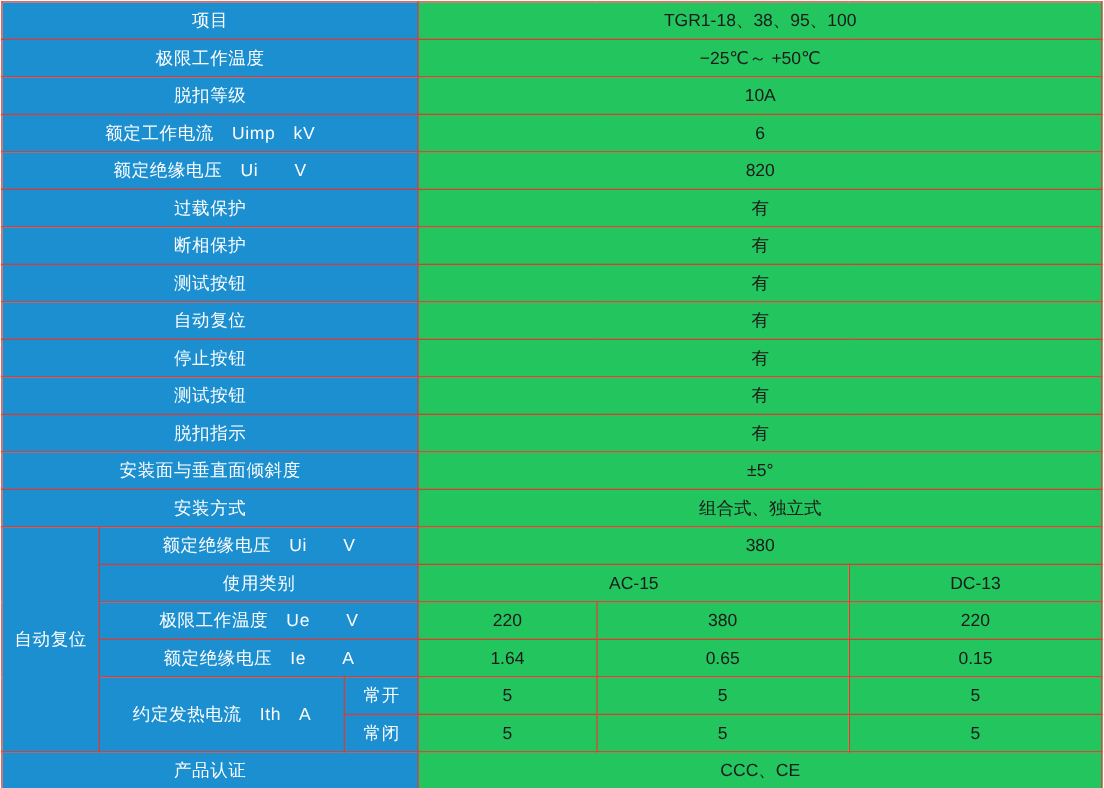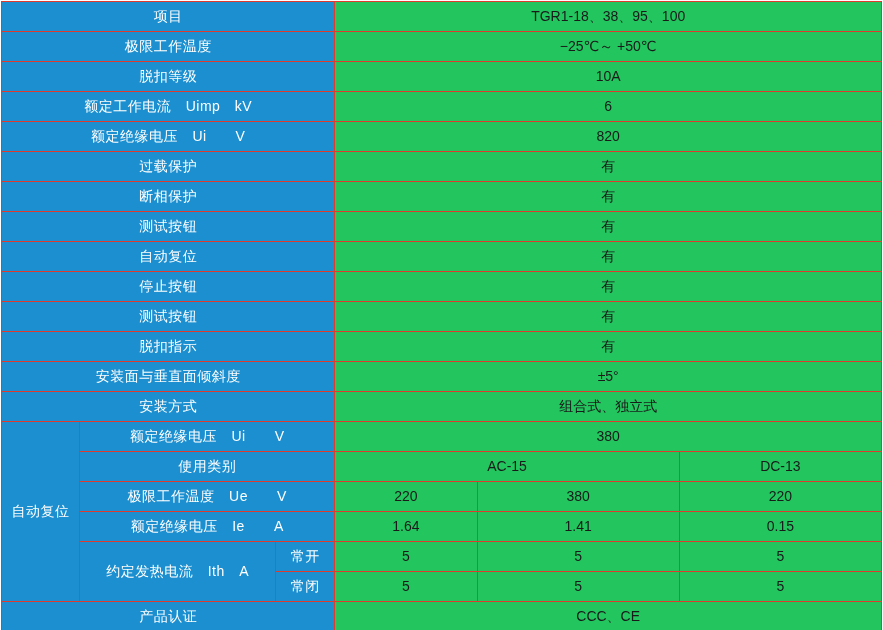--- a/index.html
+++ b/index.html
@@ -142,21 +142,21 @@
       </tr>
       <tr>
         <td class="lbl-sub nowrap" colspan="2">极限工作温度　Ue　　V</td>
         <td class="val">220</td>
         <td class="val">380</td>
         <td class="val">220</td>
       </tr>
       <tr>
         <td class="lbl-sub nowrap" colspan="2">额定绝缘电压　Ie　　A</td>
         <td class="val">1.64</td>
-        <td class="val">1.41</td>
+        <td class="val">0.65</td>
         <td class="val">0.15</td>
       </tr>
       <tr>
         <td class="lbl-sub nowrap" rowspan="2">约定发热电流　Ith　A</td>
         <td class="lbl-sub">常开</td>
         <td class="val">5</td>
         <td class="val">5</td>
         <td class="val">5</td>
       </tr>
       <tr>

